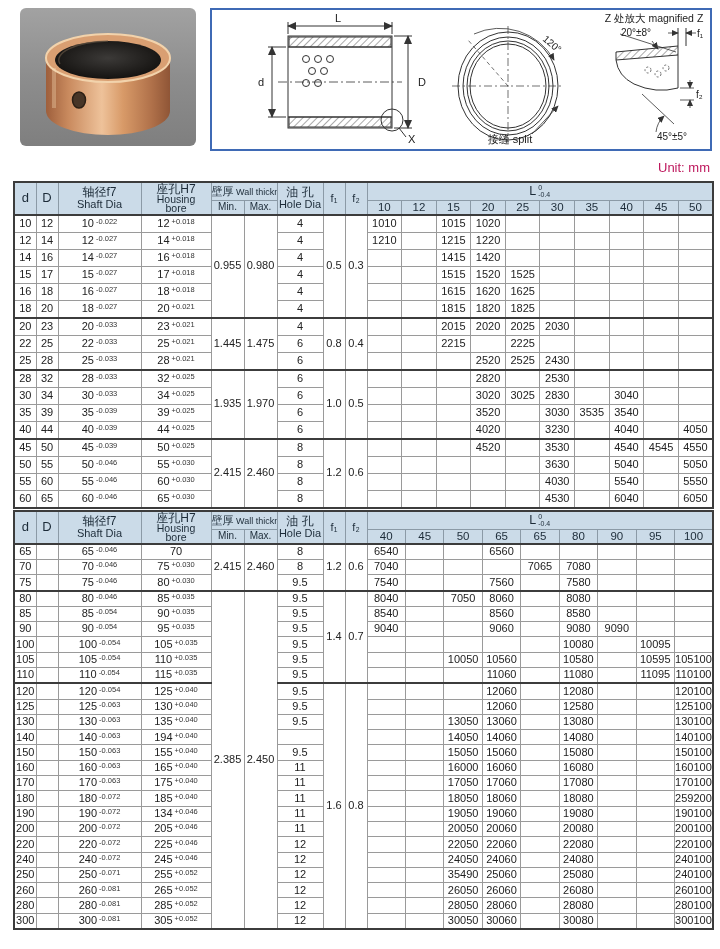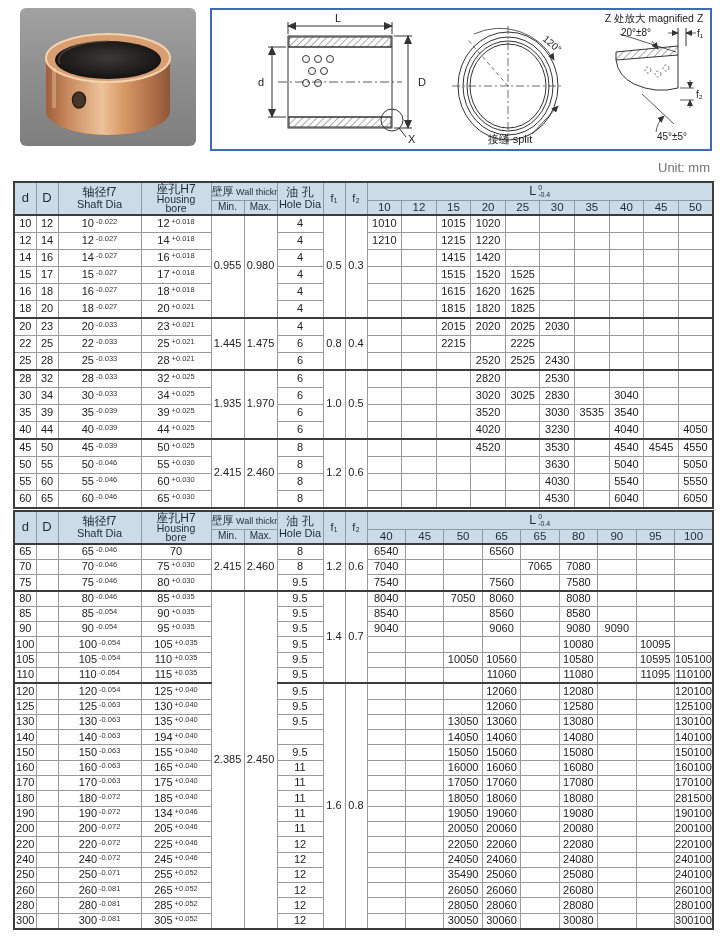--- a/index.html
+++ b/index.html
@@ -2,21 +2,21 @@
 <html style="--hdrbg: #cbdbe8;"><head>
 <meta charset="utf-8">
 <style>
   html,body{margin:0;padding:0;background:#fff;}
   body{width:720px;height:949px;overflow:hidden;font-family:"Liberation Sans","DejaVu Sans",sans-serif;color:#222;}
   .page{position:relative;width:720px;height:949px;background:#fff;}
 
   
   .photo-wrap{position:absolute;left:20px;top:8px;width:176px;height:138px;}
   .draw-box{position:absolute;left:210px;top:8px;width:498px;height:139px;border:2px solid #3f6ab5;background:#fff;}
-  .unit-label{position:absolute;top:160px;right:10px;font-size:13px;color:#737373;}
+  .unit-label{position:absolute;top:160px;right:10px;font-size:13px;color:#be185d;}
 
   
   .tblwrap{position:absolute;left:13px;}
   #table1{top:181px;}
   #table2{top:510px;}
   table.spec{border-collapse:collapse;table-layout:fixed;width:699px;border:2px solid #3c3c3c;}
   .spec th,.spec td{border:1px solid #9a9a9a;padding:0;text-align:center;vertical-align:middle;
     overflow:hidden;white-space:nowrap;font-size:11px;line-height:1.05;}
   .spec thead th{background:var(--hdrbg,#cbdbe8);font-weight:normal;color:#1c2b38;border-color:#8b9aa6;}
   .spec thead{border-bottom:2px solid #3c3c3c;}
@@ -865,21 +865,21 @@
             <td class="dim"><span class="v">185</span><span class="tol">+0.040</span></td>
             <td>11</td>
             <td class="lc"></td>
             <td class="lc"></td>
             <td class="lc">18050</td>
             <td class="lc">18060</td>
             <td class="lc"></td>
             <td class="lc">18080</td>
             <td class="lc"></td>
             <td class="lc"></td>
-            <td class="lc">281500</td>
+            <td class="lc">259200</td>
           </tr>
           <tr>
             <td>190</td>
             <td></td>
             <td class="dim"><span class="v">190</span><span class="tol">-0.072</span></td>
             <td class="dim"><span class="v">134</span><span class="tol">+0.046</span></td>
             <td>11</td>
             <td class="lc"></td>
             <td class="lc"></td>
             <td class="lc">19050</td>

